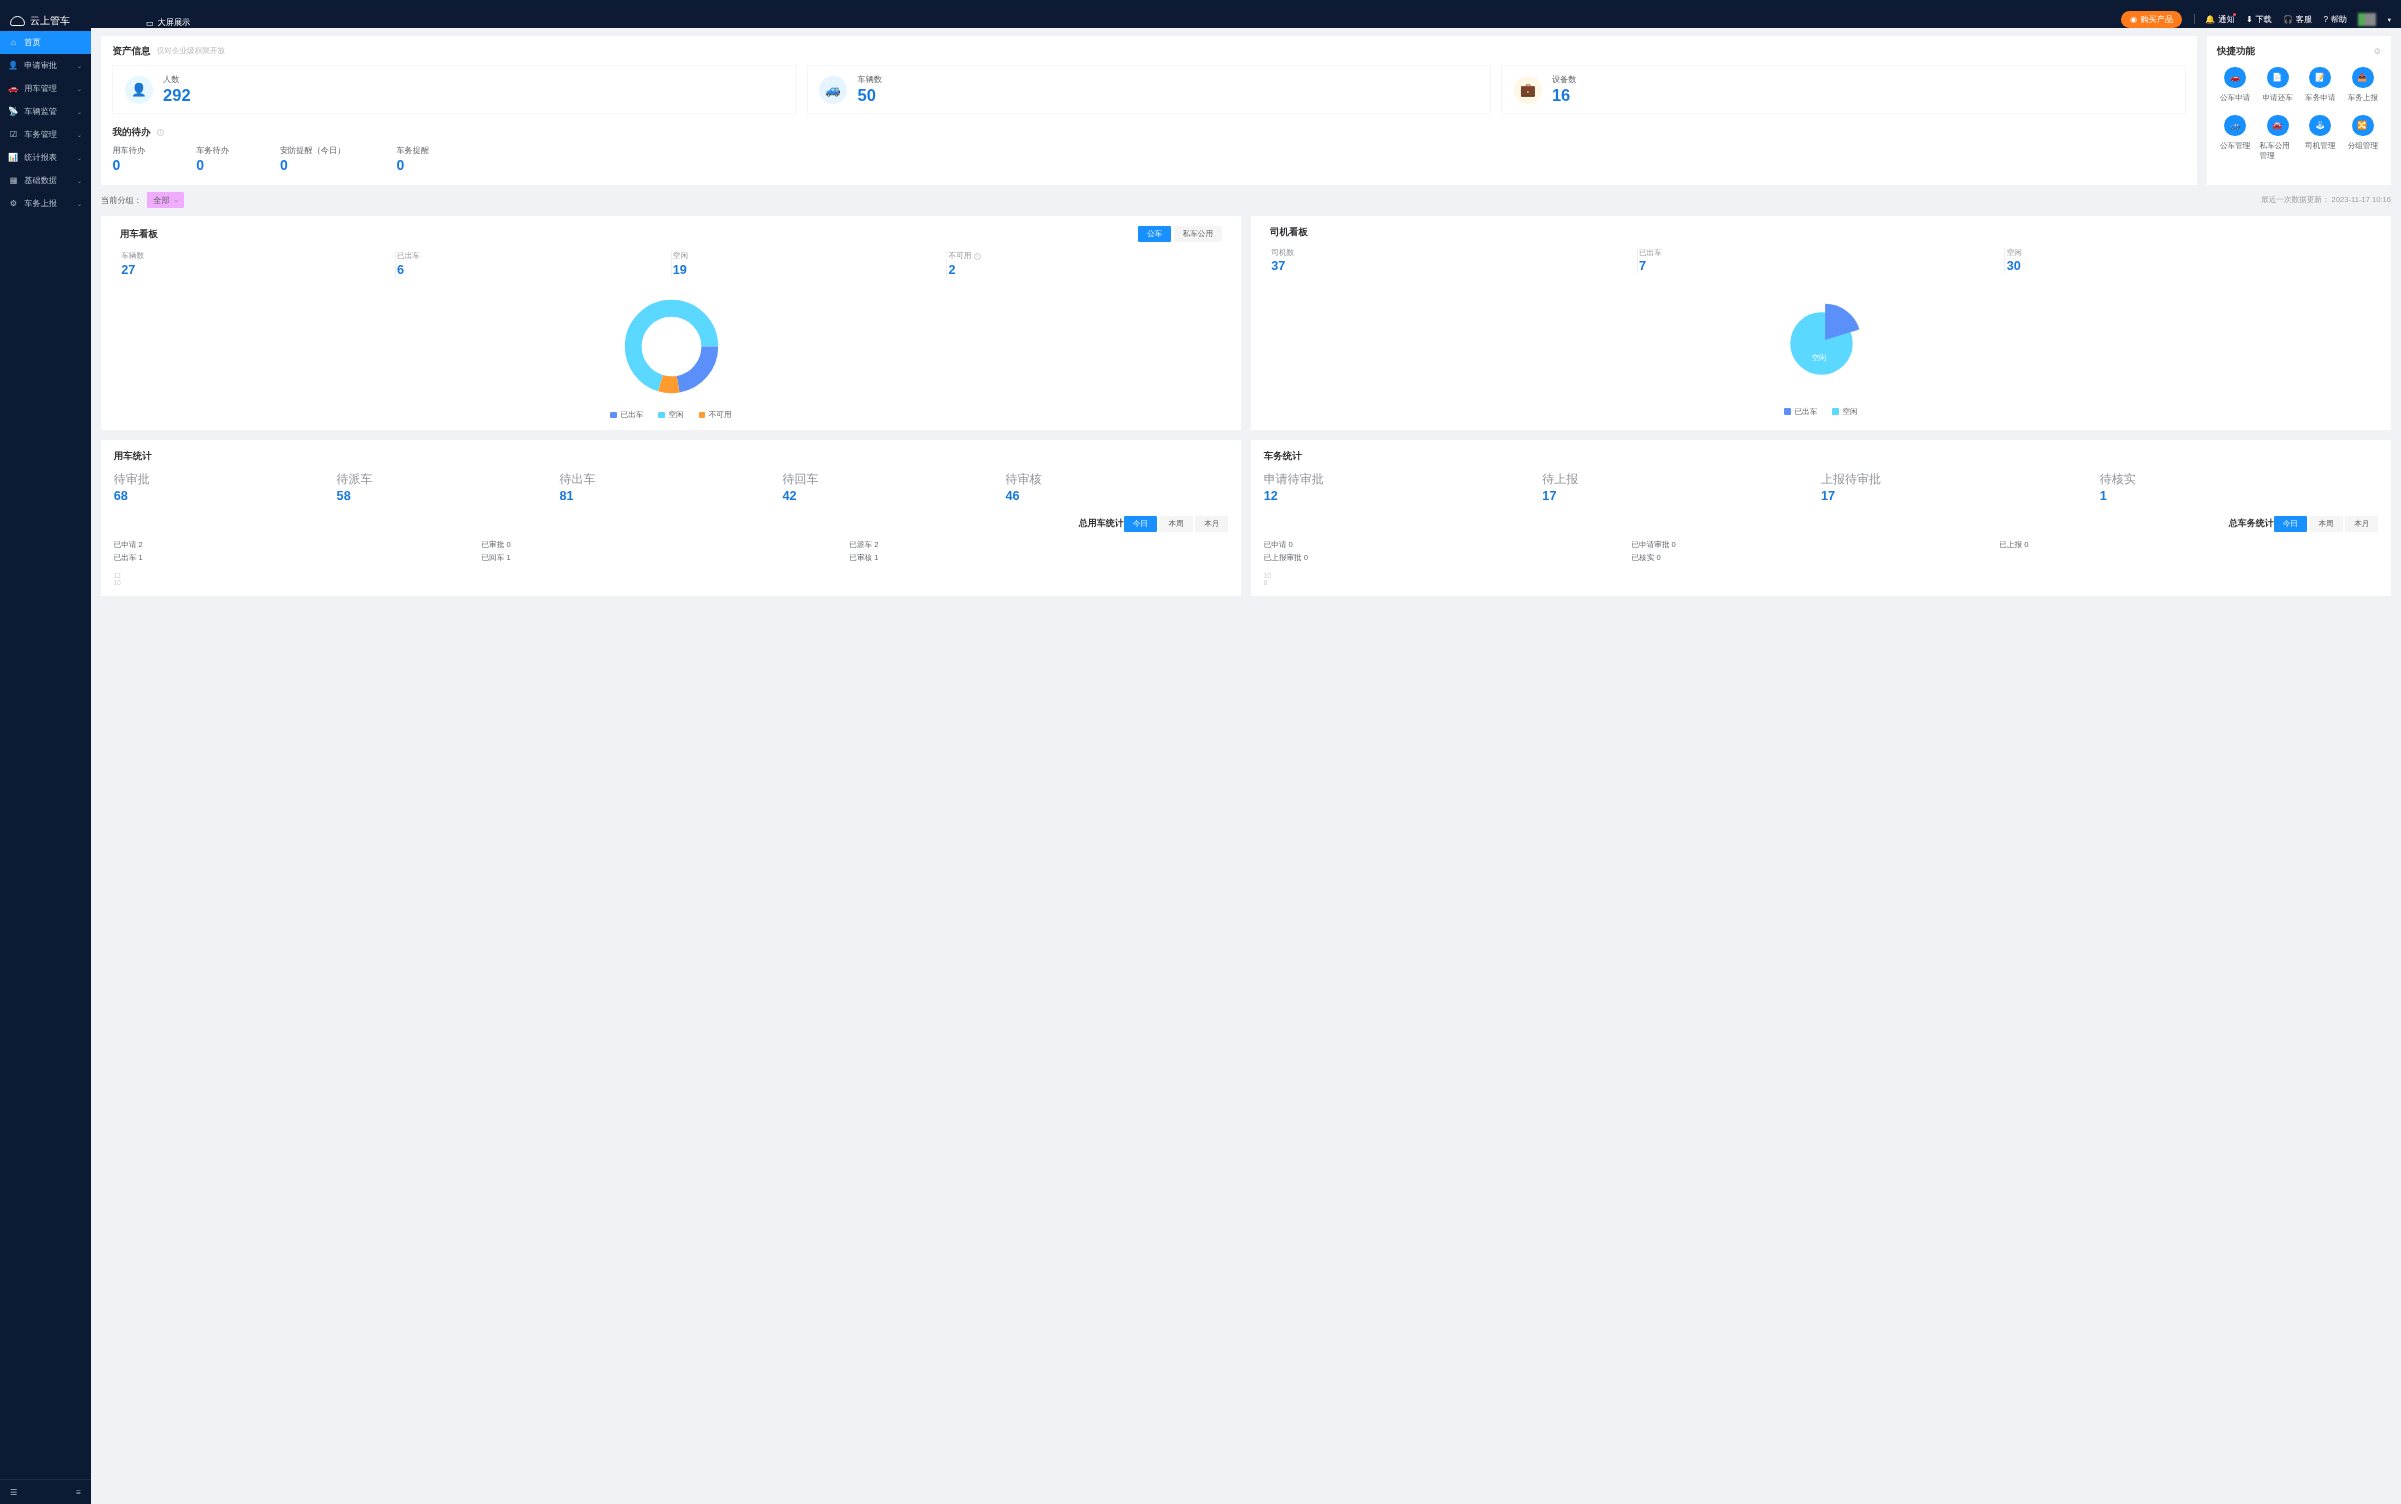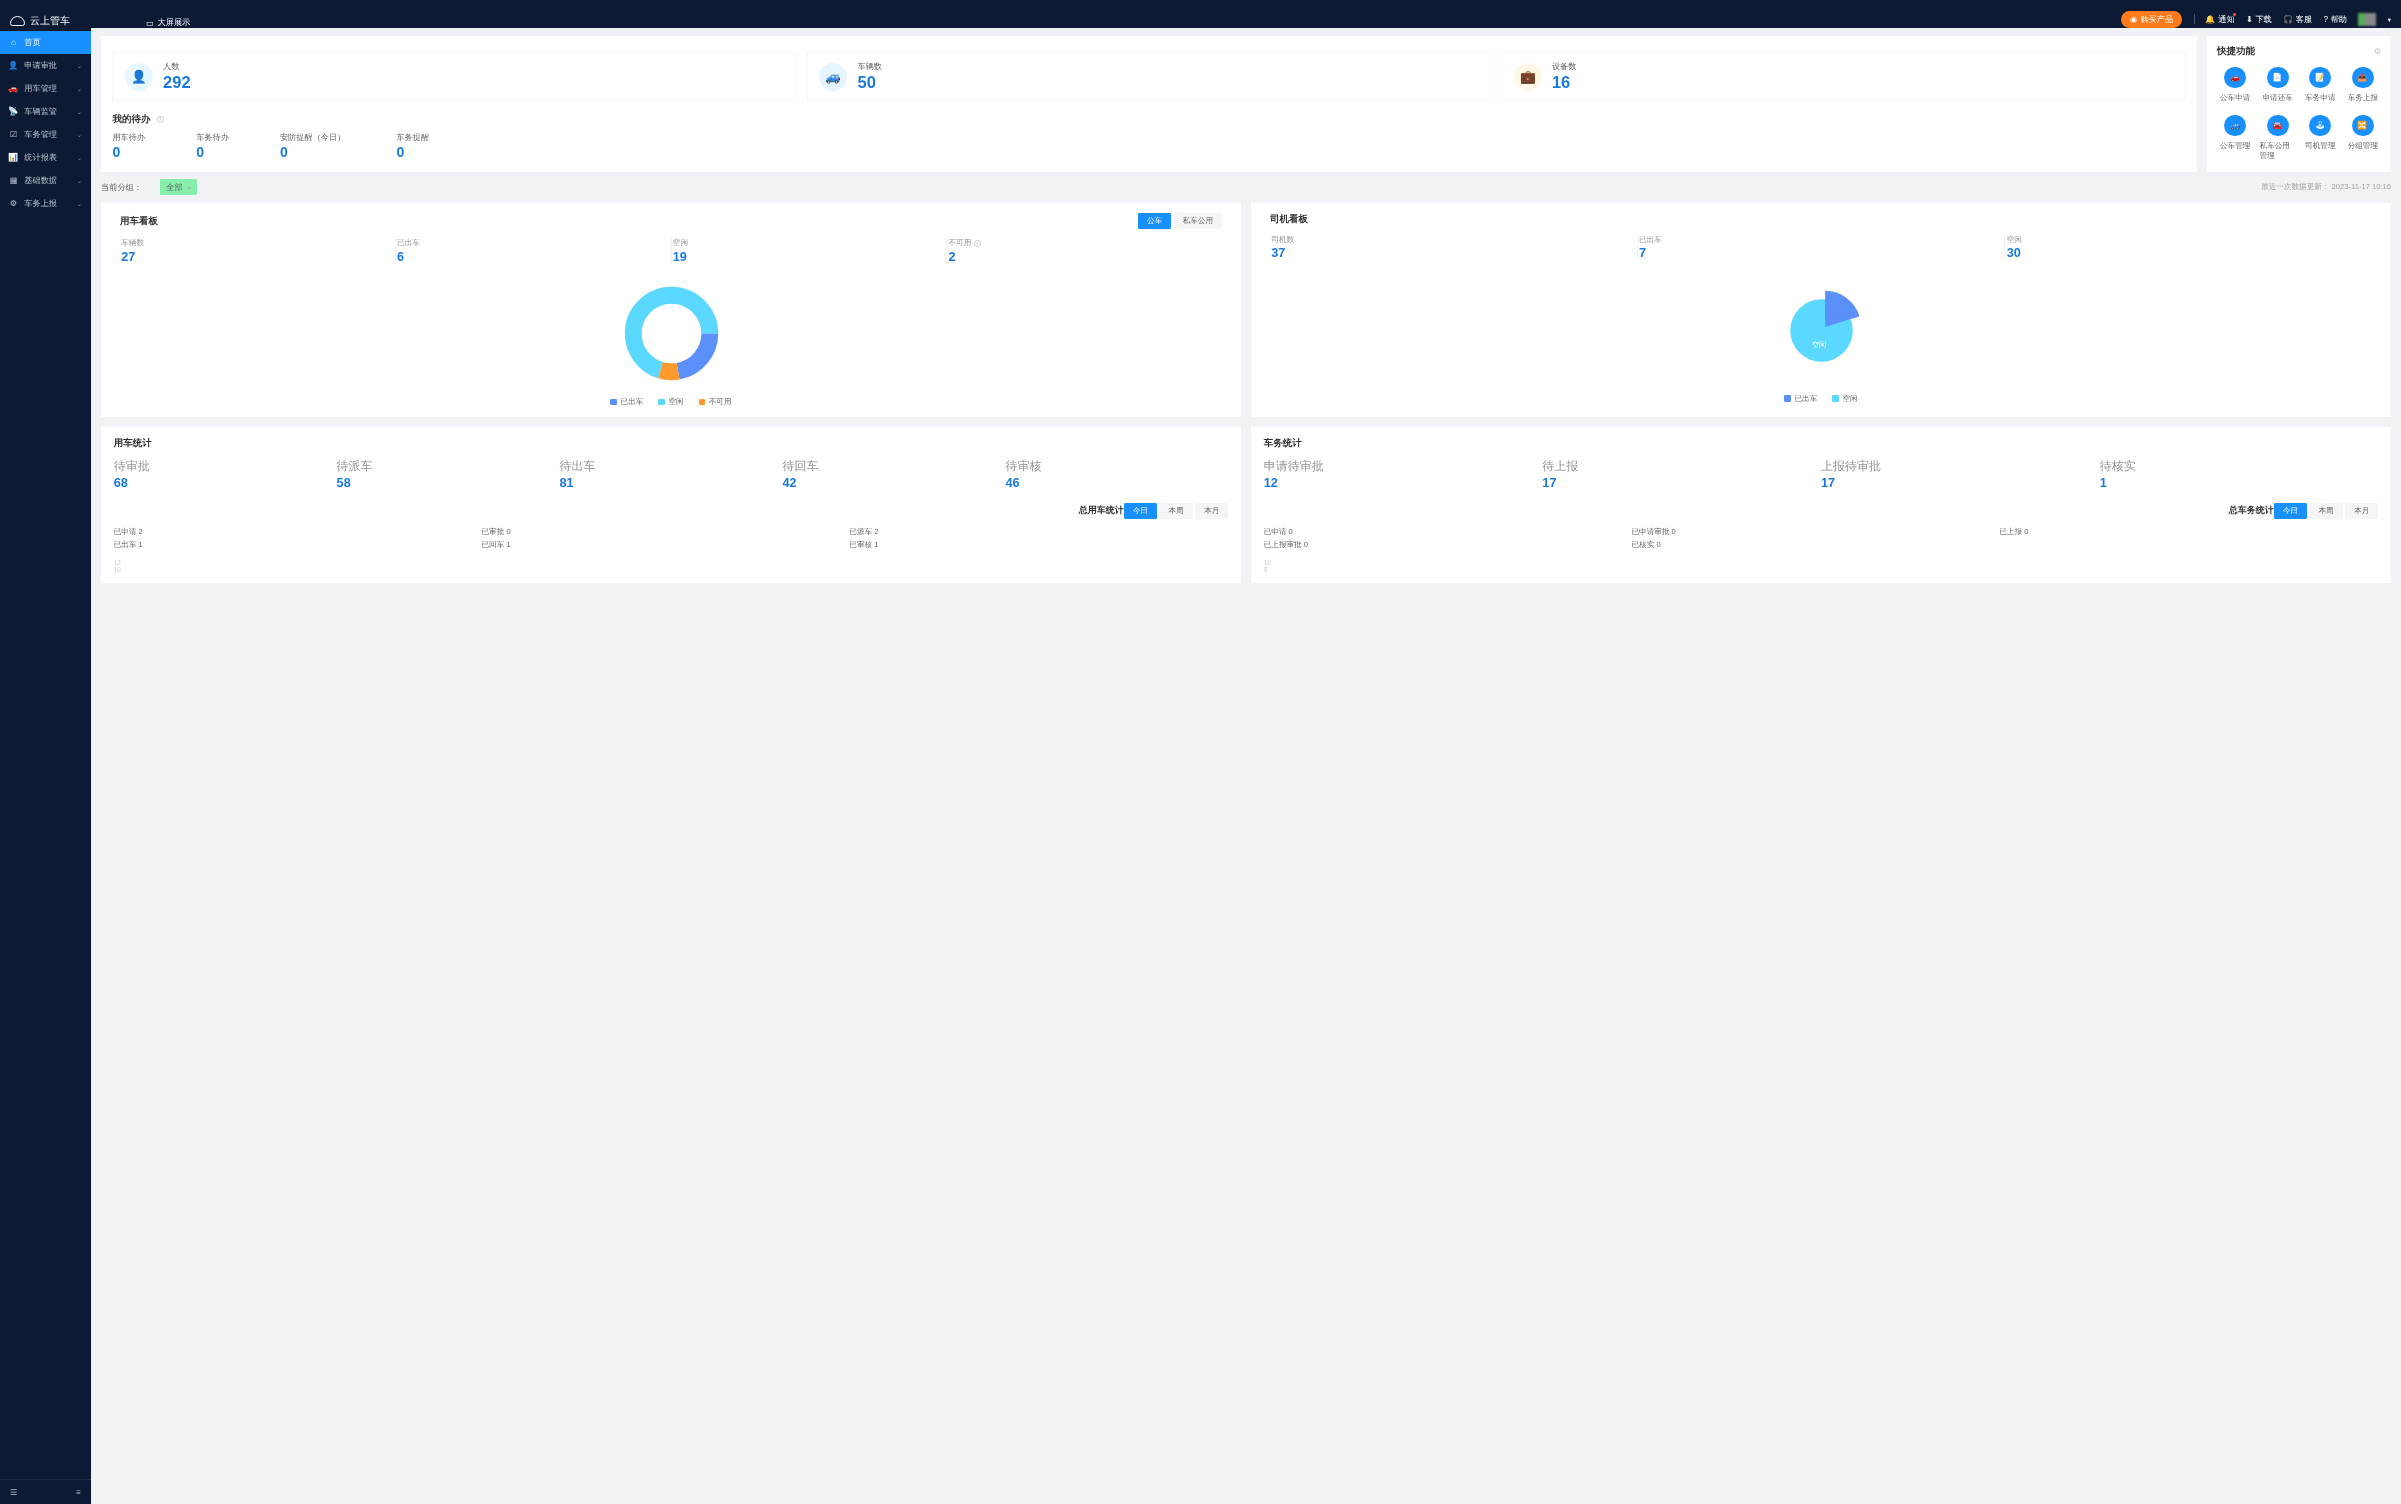--- a/index.html
+++ b/index.html
@@ -44,21 +44,21 @@
 .shortcut { display: flex; flex-direction: column; align-items: center; gap: 5px; cursor: pointer; }
 .shortcut-icon { width: 21.6px; height: 21.6px; background: #1890ff; border-radius: 50%; display: flex; align-items: center; justify-content: center; color: #fff; }
 .shortcut-label { font-size: 7.6px; color: #606266; }
 
 .todo { margin-top: 11.4px; }
 .todo-items { display: flex; gap: 51px; margin-top: 6.3px; }
 .todo-item .lbl { font-size: 8.2px; color: #606266; }
 .todo-item .val { font-size: 14px; font-weight: 600; color: #1879de; margin-top: 1.3px; }
 
 .filter-row { display: flex; align-items: center; padding: 7.6px 0; font-size: 8.2px; color: #606266; }
-.select { background: #86efac; padding: 2.5px 14px 2.5px 6.3px; border-radius: 1.3px; margin-left: 18px; position: relative; cursor: pointer; }
+.select { background: #f0abfc; padding: 2.5px 14px 2.5px 6.3px; border-radius: 1.3px; margin-left: 5px; position: relative; cursor: pointer; }
 .select::after { content: '⌄'; position: absolute; right: 3.8px; top: 1.3px; color: #999; }
 .update-time { margin-left: auto; font-size: 7.6px; color: #a0a0a0; }
 
 .board-row { display: flex; gap: 10px; }
 .board { flex: 1; background: #fff; padding: 10px 19px; }
 .board-header { display: flex; align-items: center; justify-content: space-between; }
 .tabs { display: flex; gap: 2.5px; }
 .tab { padding: 3.2px 9px; font-size: 7.6px; background: #f5f5f5; color: #606266; cursor: pointer; border-radius: 1.3px; }
 .tab.active { background: #1890ff; color: #fff; }
 .stats-row { display: flex; margin-top: 9px; }
@@ -173,20 +173,24 @@
       <span>☰</span>
       <span>≡</span>
     </div>
   </div>
 
   <div class="main">
 
     <div class="row" style="margin-top:7.6px">
       <div style="flex:1">
         <div class="card" style="padding-bottom:11.4px">
+          <div class="card-title">
+            <span>资产信息</span>
+            <span class="sub">仅对企业级权限开放</span>
+          </div>
           <div class="asset-row" id="asset-row">
               <div class="asset-card">
                 <div class="asset-icon" style="background:#e6f7ff;color:#40a9ff">👤</div>
                 <div>
                   <div class="asset-label">人数</div>
                   <div class="asset-value">292</div>
                 </div>
               </div>
               <div class="asset-card">
                 <div class="asset-icon" style="background:#e6f4ff;color:#69b1ff">🚙</div>

